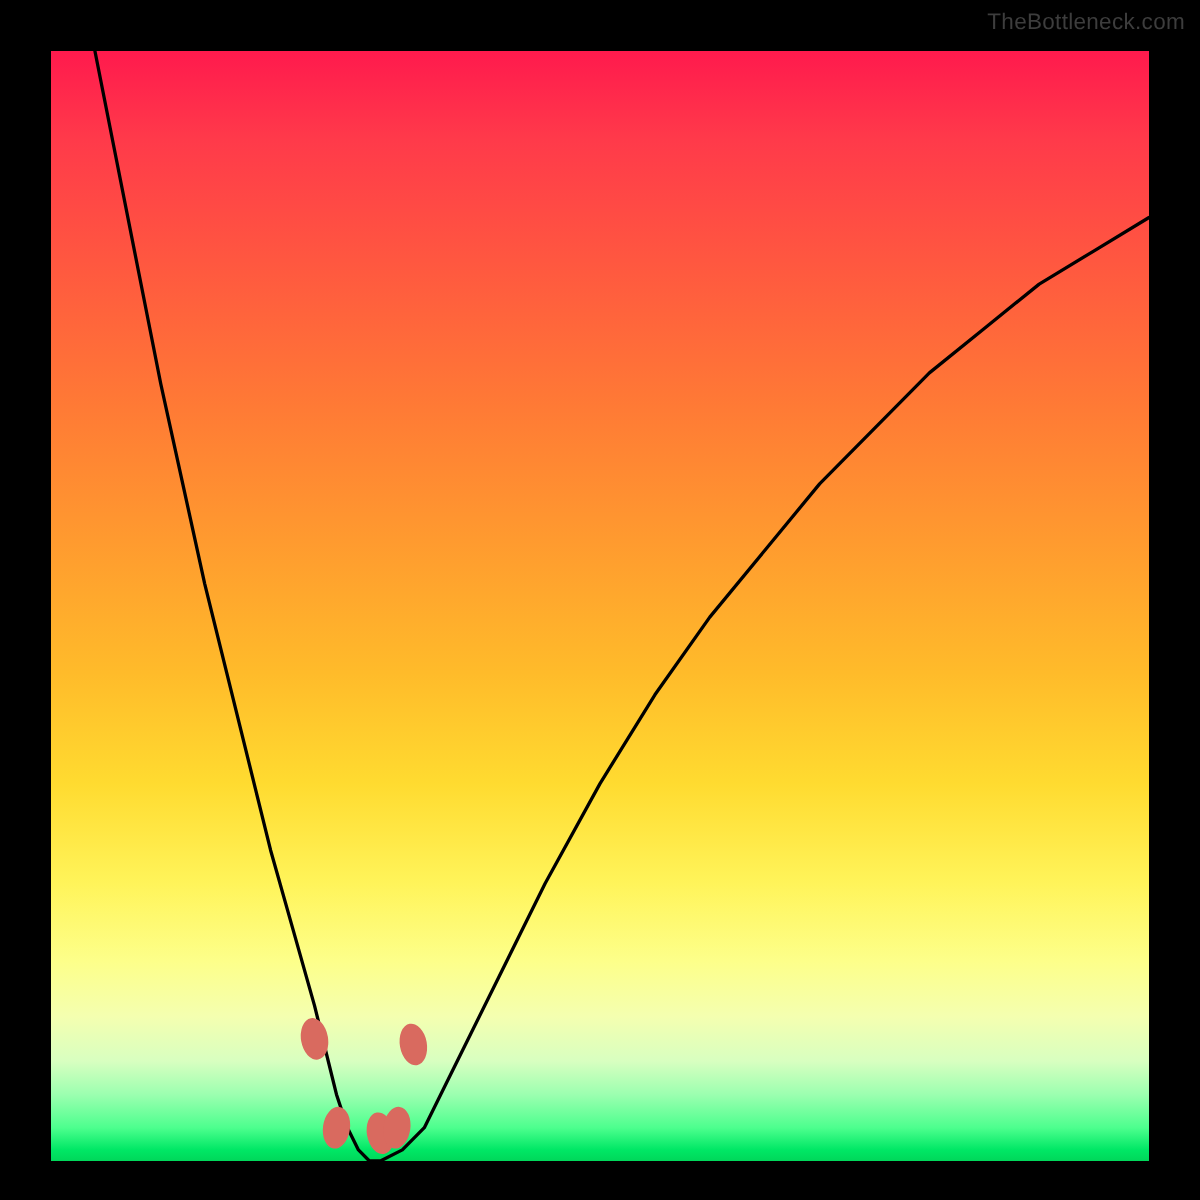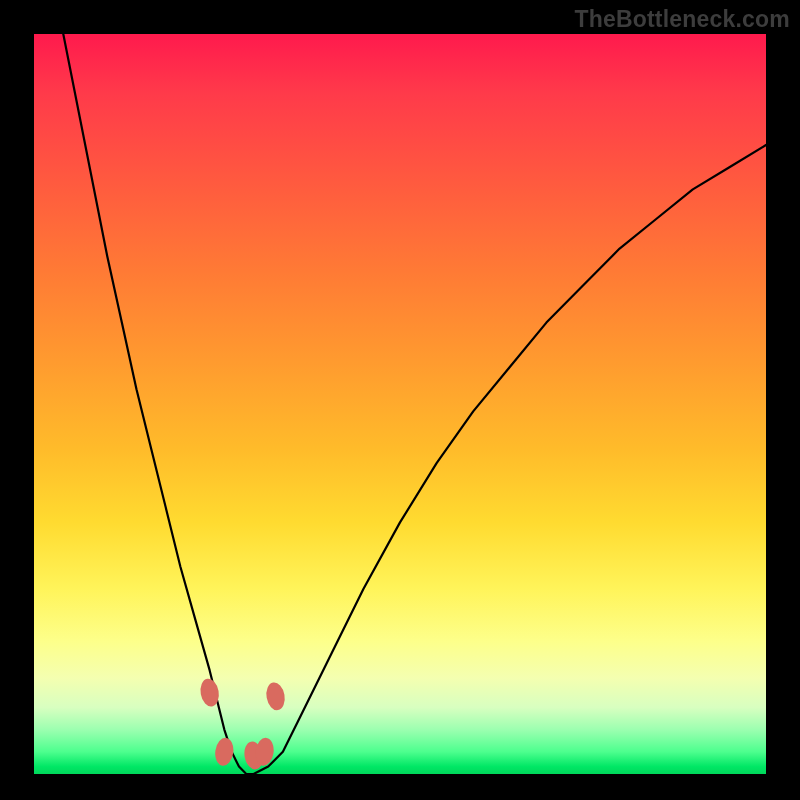--- a/index.html
+++ b/index.html
@@ -52,22 +52,22 @@
     inset: 0;
     width: 100%;
     height: 100%;
     overflow: visible;
   }
   .watermark {
     position: absolute;
     top: 6px;
     right: 10px;
     color: #3d3d3d;
-    font-size: 23px;
-    font-weight: 700;
+    font-size: 15px;
+    font-weight: 400;
     letter-spacing: 0.2px;
     user-select: none;
   }
 </style>
 </head>
 <body>
 
 <div class="frame">
   <div class="plot-area">
     <div class="gradient"></div>

